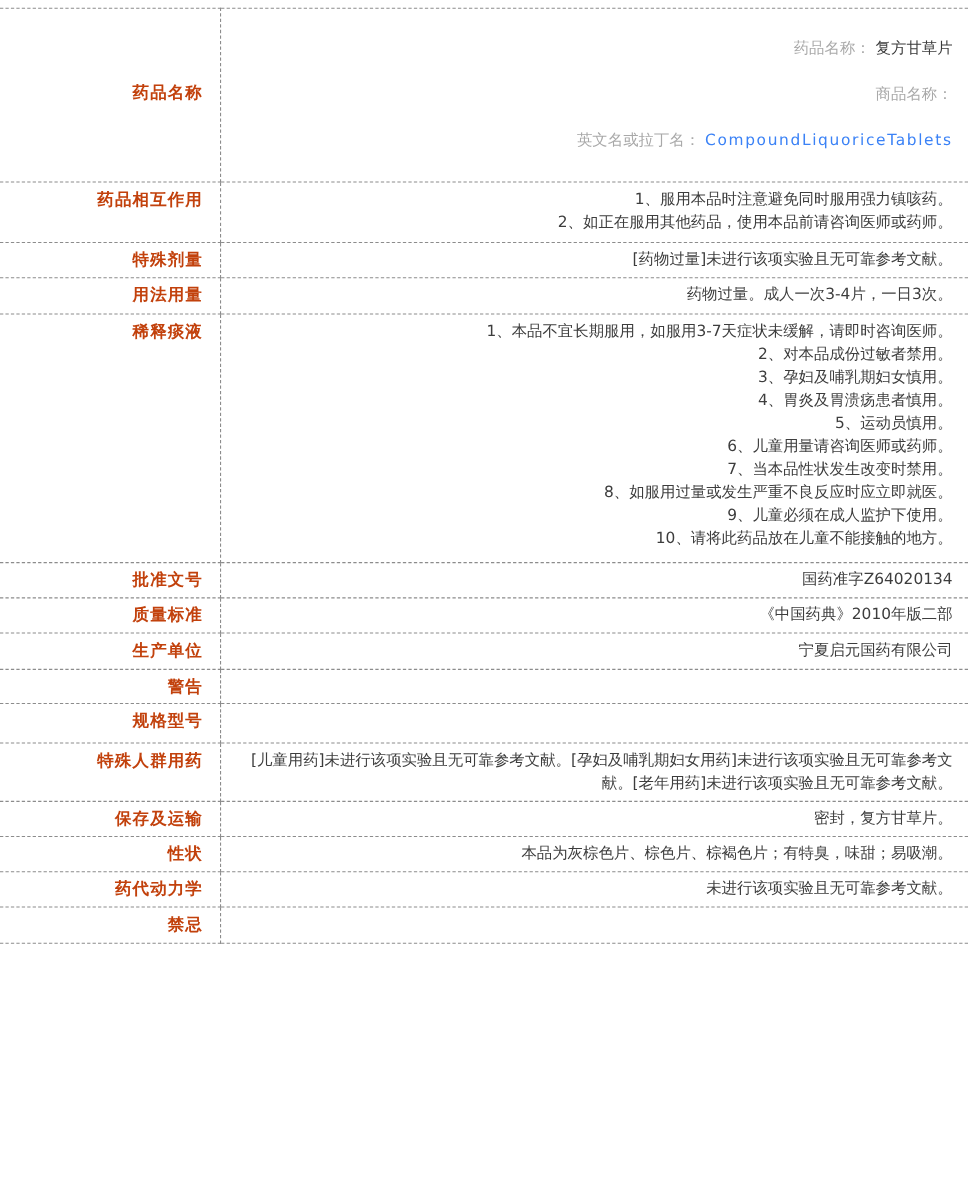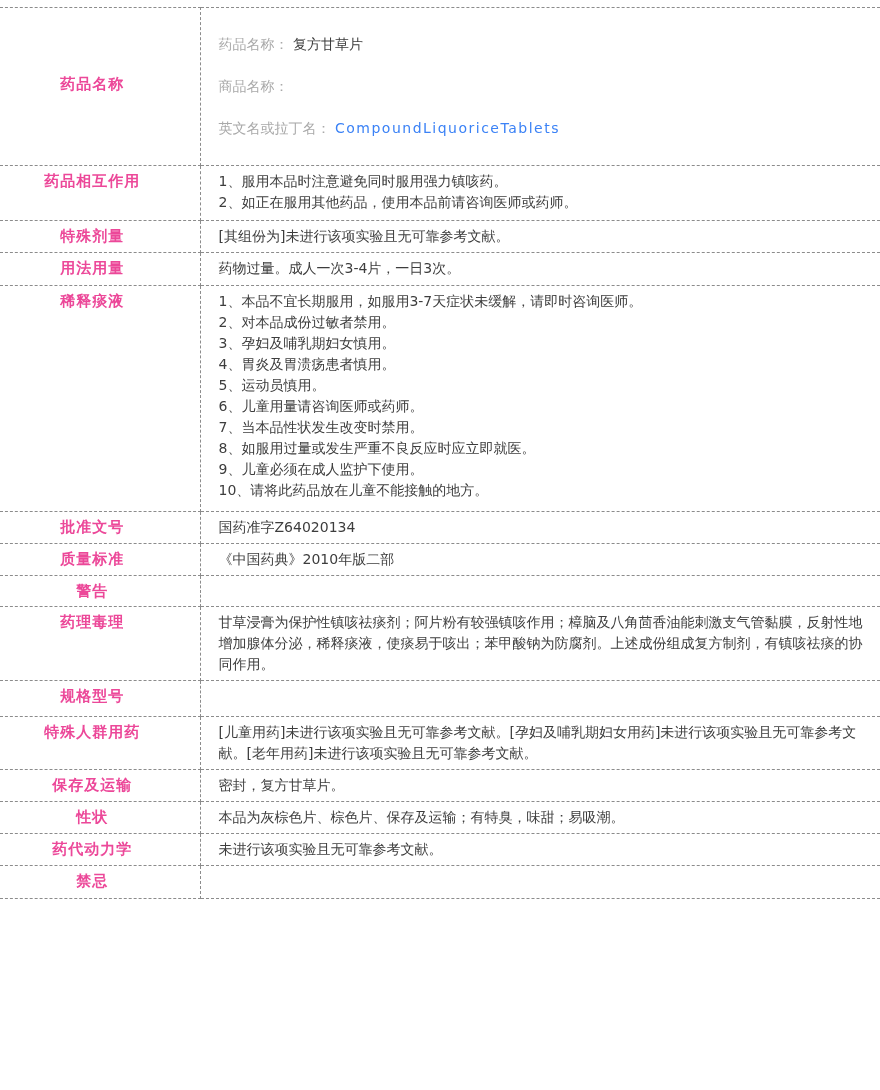--- a/index.html
+++ b/index.html
@@ -22,34 +22,35 @@
   table.drug-table tr td {
     border-bottom: 1px dashed #8c8c8c;
     vertical-align: top;
   }
   table.drug-table tr:first-child td {
     border-top: 1px dashed #8c8c8c;
   }
   td.label-cell {
     width: 200px;
     border-right: 1px dashed #8c8c8c;
-    text-align: center;
+    text-align: right;
     padding: 6px 15px 5px 0;
     font-size: 15px;
     font-weight: bold;
-    color: #ec4899;
+    color: #c2410c;
     letter-spacing: 1px;
   }
   td.content-cell {
     padding: 5px 14px 5px 18px;
     font-size: 14px;
     line-height: 21px;
     color: #3d3d3d;
     white-space: pre-line;
     word-break: break-all;
+    text-align: right;
   }
   
   tr.name-row td.label-cell { vertical-align: middle; padding-top: 0; }
   .field-line { line-height: 21px; font-size: 14px; }
   .field-prefix { color: #a9a9a9; }
   .field-value { color: #3a3a3a; }
   .field-value-latin { color: #3b82f6; letter-spacing: 1.5px; }
 </style>
 </head>
 <body>
@@ -71,21 +72,21 @@
 
     <tr style="height:55px">
       <td class="label-cell">药品相互作用</td>
       <td class="content-cell">1、服用本品时注意避免同时服用强力镇咳药。
 2、如正在服用其他药品，使用本品前请咨询医师或药师。</td>
     </tr>
 
 
     <tr style="height:32px">
       <td class="label-cell">特殊剂量</td>
-      <td class="content-cell">[其组份为]未进行该项实验且无可靠参考文献。</td>
+      <td class="content-cell">[药物过量]未进行该项实验且无可靠参考文献。</td>
     </tr>
 
 
     <tr style="height:33px">
       <td class="label-cell">用法用量</td>
       <td class="content-cell">药物过量。成人一次3-4片，一日3次。</td>
     </tr>
 
     <tr style="height:226px">
       <td class="label-cell">稀释痰液</td>
@@ -104,49 +105,49 @@
     <tr style="height:30px">
       <td class="label-cell">批准文号</td>
       <td class="content-cell">国药准字Z64020134</td>
     </tr>
 
     <tr style="height:32px">
       <td class="label-cell">质量标准</td>
       <td class="content-cell">《中国药典》2010年版二部</td>
     </tr>
 
+    <tr style="height:33px">
+      <td class="label-cell">生产单位</td>
+      <td class="content-cell">宁夏启元国药有限公司</td>
+    </tr>
 
     <tr style="height:30px">
       <td class="label-cell">警告</td>
       <td class="content-cell"></td>
     </tr>
 
-    <tr style="height:73px">
-      <td class="label-cell">药理毒理</td>
-      <td class="content-cell">甘草浸膏为保护性镇咳祛痰剂；阿片粉有较强镇咳作用；樟脑及八角茴香油能刺激支气管黏膜，反射性地增加腺体分泌，稀释痰液，使痰易于咳出；苯甲酸钠为防腐剂。上述成份组成复方制剂，有镇咳祛痰的协同作用。</td>
-    </tr>
 
     <tr style="height:36px">
       <td class="label-cell">规格型号</td>
       <td class="content-cell"></td>
     </tr>
 
     <tr style="height:52px">
       <td class="label-cell">特殊人群用药</td>
       <td class="content-cell">[儿童用药]未进行该项实验且无可靠参考文献。[孕妇及哺乳期妇女用药]未进行该项实验且无可靠参考文献。[老年用药]未进行该项实验且无可靠参考文献。</td>
     </tr>
 
     <tr style="height:30px">
       <td class="label-cell">保存及运输</td>
       <td class="content-cell">密封，复方甘草片。</td>
     </tr>
 
     <tr style="height:32px">
       <td class="label-cell">性状</td>
-      <td class="content-cell">本品为灰棕色片、棕色片、保存及运输；有特臭，味甜；易吸潮。</td>
+      <td class="content-cell">本品为灰棕色片、棕色片、棕褐色片；有特臭，味甜；易吸潮。</td>
     </tr>
 
     <tr style="height:31px">
       <td class="label-cell">药代动力学</td>
       <td class="content-cell">未进行该项实验且无可靠参考文献。</td>
     </tr>
 
     <tr style="height:33px">
       <td class="label-cell">禁忌</td>
       <td class="content-cell"></td>

